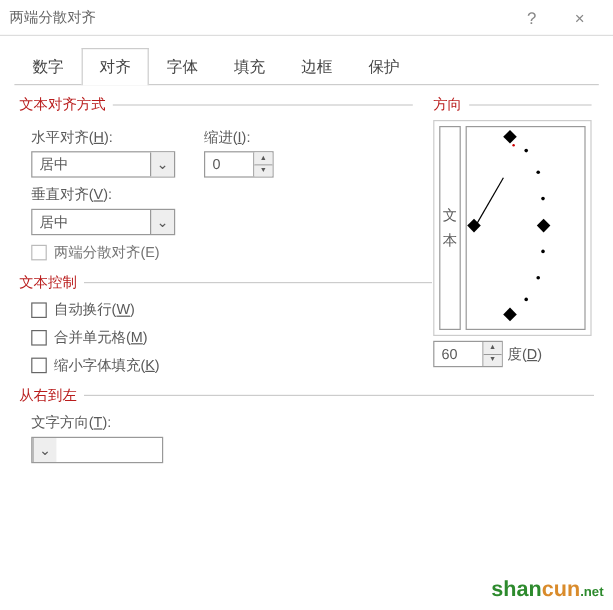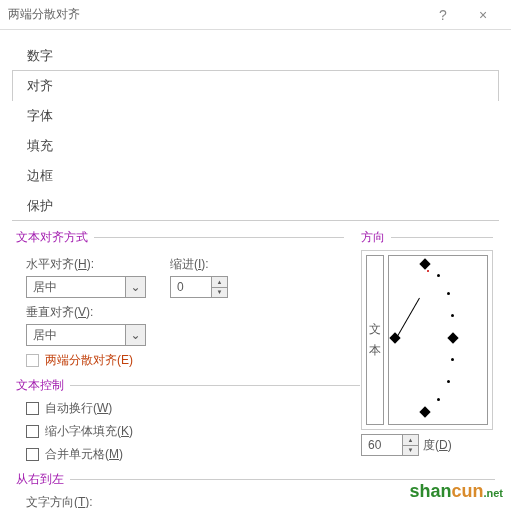--- a/index.html
+++ b/index.html
@@ -1,40 +1,40 @@
 <!DOCTYPE html>
 <html><head>
 <meta charset="utf-8">
 <style>
 * { box-sizing: border-box; margin: 0; padding: 0; }
 body { font-family: "Microsoft YaHei", sans-serif; font-size: 12px; color: #5a5a5a; background: #fff; width: 511px; height: 508px; position: relative; overflow: hidden; }
 .titlebar { height: 30px; border-bottom: 1px solid #ddd; display: flex; align-items: center; padding: 0 8px; background: #fff; }
 .titlebar .title { flex: 1; color: #666; }
 .titlebar .btn { width: 40px; text-align: center; color: #888; font-size: 14px; cursor: default; }
-.tabs { display: flex; margin: 10px 12px 0 12px; border-bottom: 1px solid #ccc; flex-direction: column; }
+.tabs { display: flex; margin: 10px 12px 0 12px; border-bottom: 1px solid #ccc; }
 .tab { padding: 6px 14px; font-size: 13px; color: #444; border: 1px solid transparent; border-bottom: none; margin-bottom: -1px; }
 .tab.active { border-color: #ccc; background: #fff; }
 .content { padding: 8px 16px; position: relative; }
 .fieldset { margin-bottom: 8px; }
-.fieldset-label { color: #a21caf; font-size: 12px; margin-bottom: 4px; display: flex; align-items: center; }
+.fieldset-label { color: #b91c1c; font-size: 12px; margin-bottom: 4px; display: flex; align-items: center; }
 .fieldset-label .line { flex: 1; height: 1px; background: #ccc; margin-left: 6px; }
 .row { margin: 4px 0 4px 10px; }
 .lbl { display: block; margin-bottom: 3px; margin-top: 6px; }
 .select { display: inline-flex; border: 1px solid #999; height: 22px; width: 120px; align-items: center; background: #fff; }
 .select span { flex: 1; padding: 16px 6px; }
 .select .arrow { width: 20px; height: 100%; border-left: 1px solid #999; display: flex; align-items: center; justify-content: center; background: #eee; }
 .spinner { display: inline-flex; border: 1px solid #999; height: 22px; background: #fff; }
 .spinner span { width: 40px; padding: 0 6px; display: flex; align-items: center; }
 .spinner .arrows { width: 16px; display: flex; flex-direction: column; border-left: 1px solid #999; }
 .spinner .arrows div { flex: 1; display: flex; align-items: center; justify-content: center; font-size: 6px; background: #eee; }
 .spinner .arrows div:first-child { border-bottom: 1px solid #999; }
 .cb-row { margin: 6px 0 6px 10px; display: flex; align-items: center; gap: 6px; }
 .cb { width: 13px; height: 13px; border: 1px solid #666; display: inline-block; }
 .cb.disabled { border-color: #bbb; }
-.disabled-text { color: #c2410c; }
+.disabled-text { color: #737373; }
 .orient-box { position: absolute; right: 18px; top: 8px; width: 132px; }
 .orient-inner { border: 1px solid #ccc; padding: 4px; height: 180px; display: flex; gap: 4px; }
 .vtext { width: 18px; border: 1px solid #999; display: flex; flex-direction: column; align-items: center; justify-content: center; gap: 4px; font-size: 12px; }
 .dial { flex: 1; border: 1px solid #999; position: relative; }
 .dot { position: absolute; background: #000; border-radius: 50%; }
 .diamond { position: absolute; width: 8px; height: 8px; background: #000; transform: rotate(45deg); }
 .needle { position: absolute; left: 6px; top: 50%; width: 50%; height: 1px; background: #000; transform-origin: left center; transform: rotate(-60deg); }
 .orient-bottom { display: flex; align-items: center; gap: 4px; margin-top: 4px; }
 .watermark { position: absolute; right: 8px; bottom: 6px; font-size: 18px; font-weight: bold; font-family: Arial; }
 .watermark .g { color: #2d8a2d; }
@@ -139,25 +139,25 @@
     <div class="fieldset-label">
         <span>文本控制</span>
         <span class="line" style="max-width:290px"></span>
       </div>
     <div class="cb-row">
         <span class="cb"></span>
         <span>自动换行(<span class="u">W</span>)</span>
       </div>
     <div class="cb-row">
         <span class="cb"></span>
-        <span>缩小字体填充(<span class="u">K</span>)</span>
+        <span>合并单元格(<span class="u">M</span>)</span>
       </div>
     <div class="cb-row">
         <span class="cb"></span>
-        <span>合并单元格(<span class="u">M</span>)</span>
+        <span>缩小字体填充(<span class="u">K</span>)</span>
       </div>
   </div>
 
   <div class="fieldset">
     <div class="fieldset-label">
         <span>从右到左</span>
         <span class="line"></span>
       </div>
     <div class="row">
       <span class="lbl">文字方向(<span class="u">T</span>):</span>

